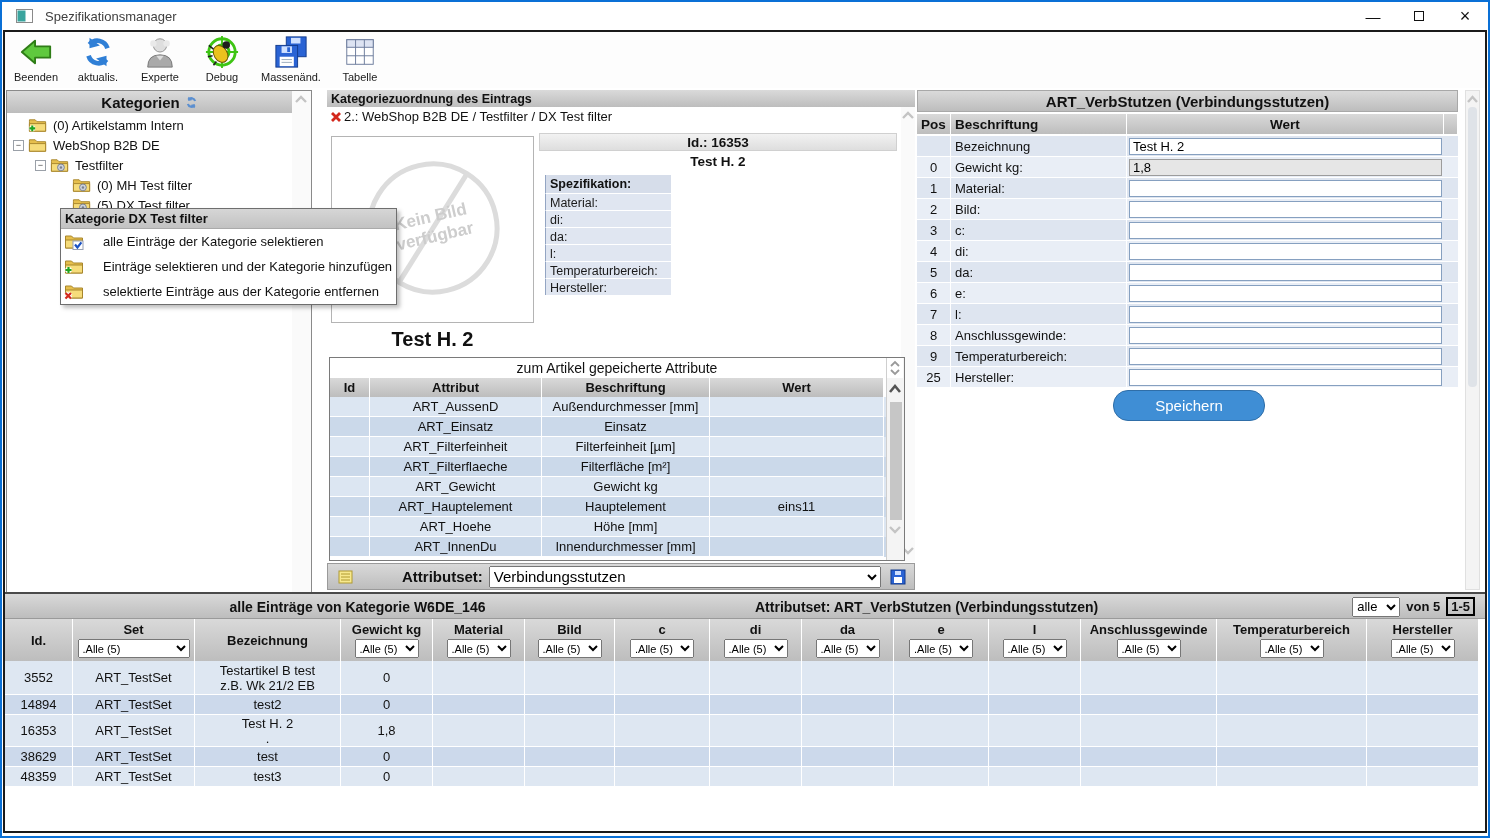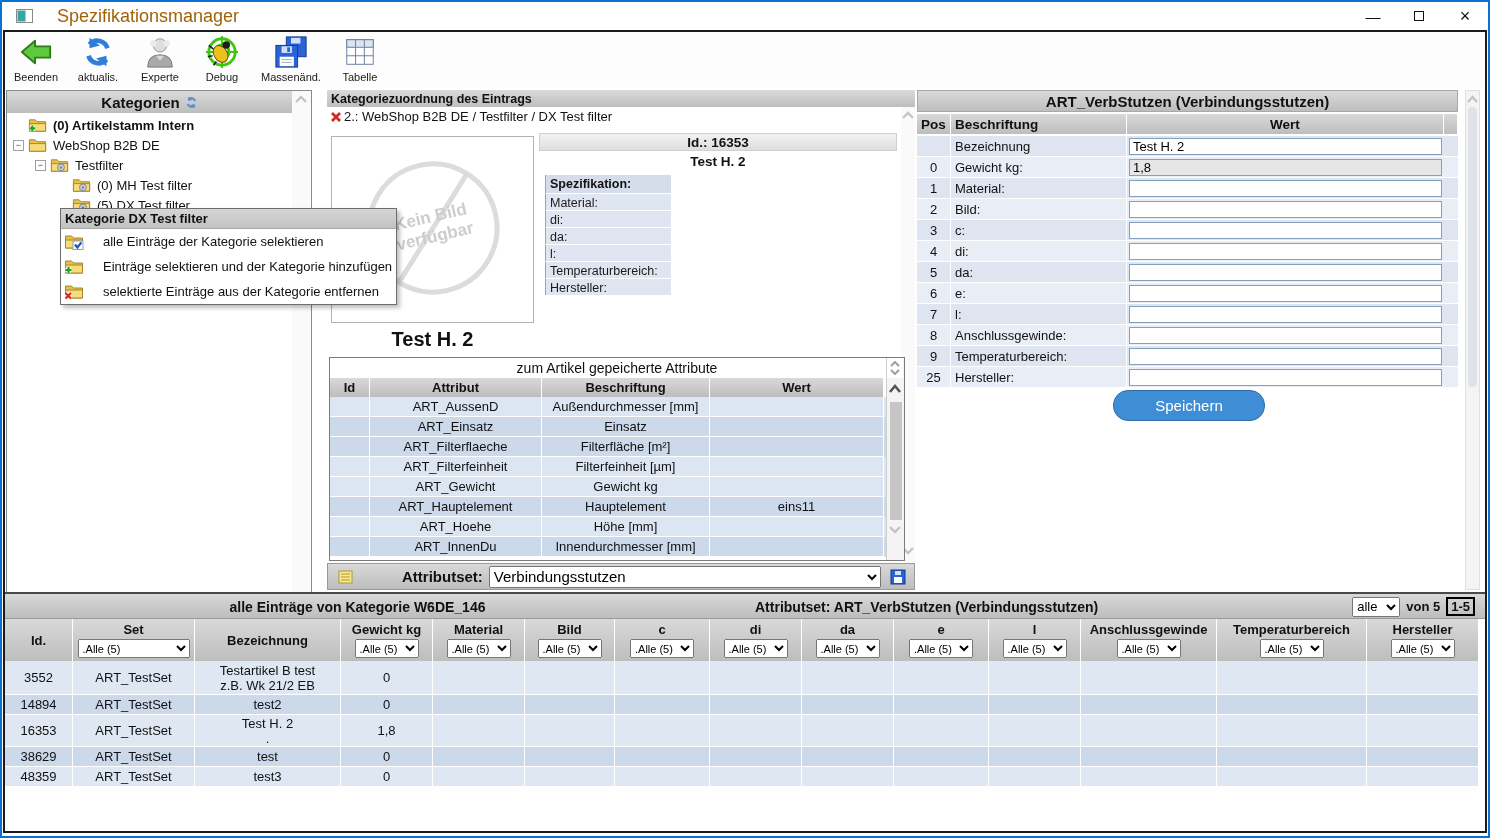--- a/index.html
+++ b/index.html
@@ -1,21 +1,21 @@
 <!DOCTYPE html>
 <html><head>
 <meta charset="utf-8">
 <style>
   *{box-sizing:border-box;margin:0;padding:0}
   html,body{width:1490px;height:838px}
   body{position:relative;font-family:"Liberation Sans",sans-serif;background:#fff;border:2px solid #0a70d6;overflow:hidden;color:#111}
   
   .titlebar{position:absolute;left:0;top:0;right:0;height:28px;background:#fff;display:flex;align-items:center}
   .appicon{margin-left:14px;width:17px;height:14px}
-  .apptitle{margin-left:24px;font-size:18px;color:#a16207}
+  .apptitle{margin-left:12px;font-size:13px;color:#404040}
   .wctrl{margin-left:auto;display:flex;height:28px}
   .wbtn{width:46px;height:28px;display:flex;align-items:center;justify-content:center;font-size:15px;color:#111}
   .maxglyph{width:10px;height:10px;border:1px solid #111;display:inline-block}
   
   .frame{position:absolute;left:1px;top:28px;right:1px;bottom:3px;border:2px solid #1b1b1b;background:#fff}
   
   .toolbar{position:absolute;left:0;top:0;right:0;height:56px;background:#fdfdfd;display:flex;align-items:flex-start;padding:3px 16px 0 8px;gap:16px}
   .tbtn{display:flex;flex-direction:column;align-items:center;min-width:46px;font-size:11px;color:#1a1a1a;cursor:default}
   .tbtn svg{width:34px;height:34px}
   .silver{background:linear-gradient(#dadada,#bdbdbd)}
@@ -187,21 +187,21 @@
     <div class="lhead silver">
       <span>Kategorien</span>
       <svg width="13" height="13" viewBox="0 0 36 36">
           <path d="M28 14 A11 11 0 0 0 9 10" fill="none" stroke="#5b8fd0" stroke-width="6"></path>
           <path d="M9 2 L9 14 L21 11 Z" fill="#5b8fd0"></path>
           <path d="M8 22 A11 11 0 0 0 27 26" fill="none" stroke="#5b8fd0" stroke-width="6"></path>
           <path d="M27 34 L27 22 L15 25 Z" fill="#5b8fd0"></path>
         </svg>
     </div>
     <div class="tree" id="tree">
-        <div class="trow" style="padding-left: 6px; font-weight: bold;">
+        <div class="trow" style="padding-left: 6px;">
           <span class="exp" style="visibility: hidden;"></span>
           <span class="ticon">
             <svg width="21" height="17" viewBox="0 0 21 17">
               <path d="M1.5 4.5 L1.5 2.5 7.5 2.5 9.5 4.5 18.5 4.5 18.5 14.5 1.5 14.5 Z" fill="#e6bf4d" stroke="#a8862c"></path>
               <path d="M1.5 6.5 L18.5 6.5 18.5 14.5 1.5 14.5 Z" fill="#f6dc7a" stroke="#a8862c"></path>
               <path d="M4.5 8.5 v6 M1.5 11.5 h6" stroke="#fff" stroke-width="4"></path>
               <path d="M4.5 8.5 v6 M1.5 11.5 h6" stroke="#1fa41f" stroke-width="2.2"></path>
             </svg>
           </span>
           <span>(0) Artikelstamm Intern</span>
@@ -351,30 +351,30 @@
           <div>ART_AussenD</div>
           <div>Außendurchmesser [mm]</div>
           <div></div>
         </div>
         <div class="arow rdark">
           <div></div>
           <div>ART_Einsatz</div>
           <div>Einsatz</div>
           <div></div>
         </div>
+        <div class="arow rlight">
+          <div></div>
+          <div>ART_Filterfeinheit</div>
+          <div>Filterfeinheit [µm]</div>
+          <div></div>
+        </div>
         <div class="arow rdark">
           <div></div>
           <div>ART_Filterflaeche</div>
           <div>Filterfläche [m²]</div>
-          <div></div>
-        </div>
-        <div class="arow rlight">
-          <div></div>
-          <div>ART_Filterfeinheit</div>
-          <div>Filterfeinheit [µm]</div>
           <div></div>
         </div>
         <div class="arow rlight">
           <div></div>
           <div>ART_Gewicht</div>
           <div>Gewicht kg</div>
           <div></div>
         </div>
         <div class="arow rdark">
           <div></div>

